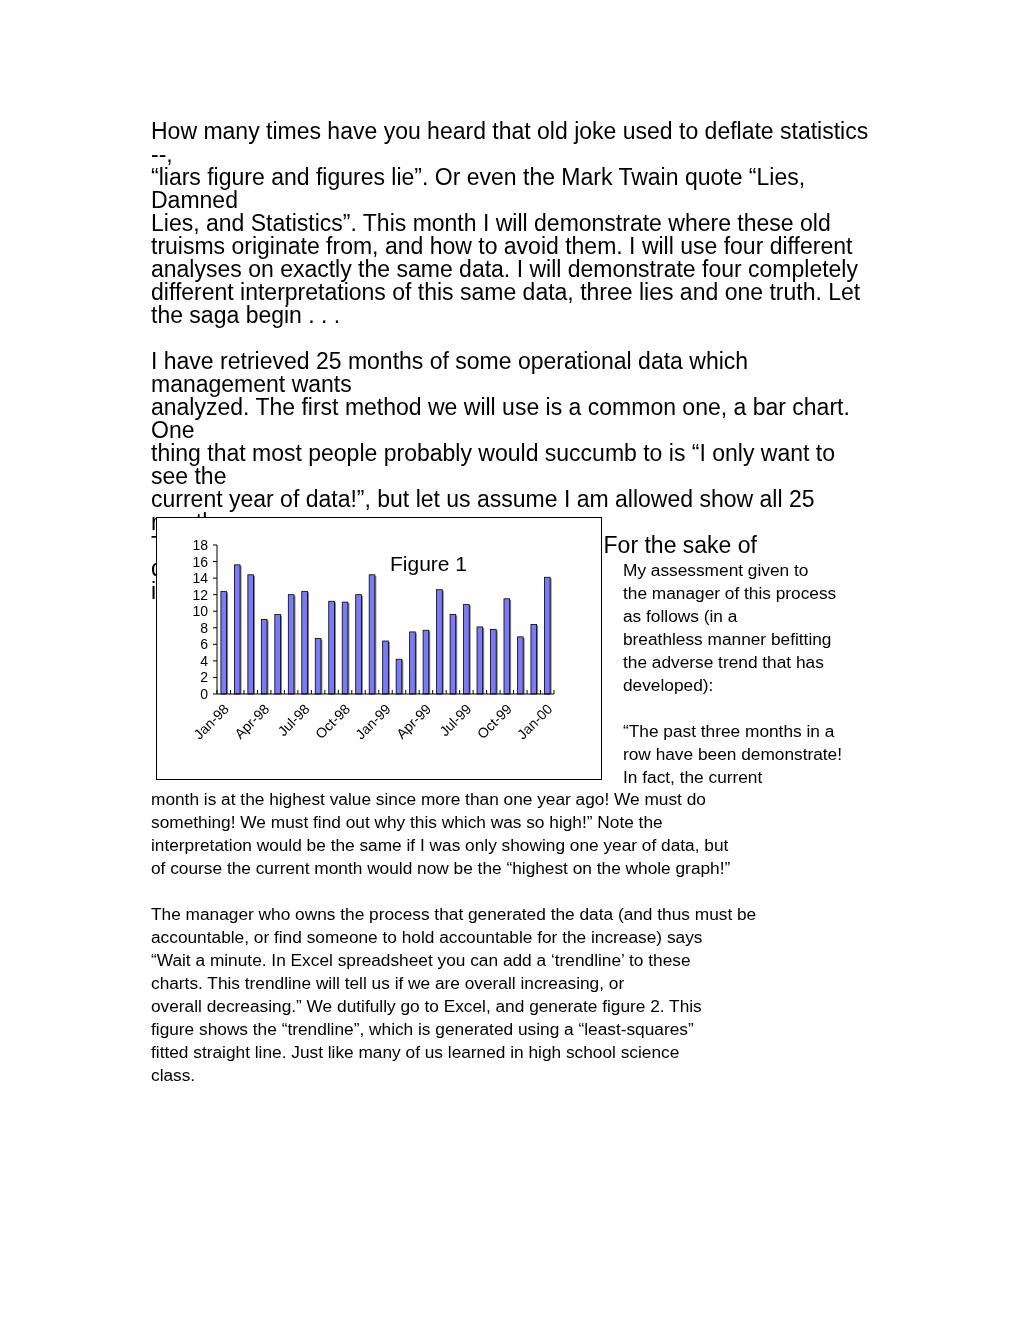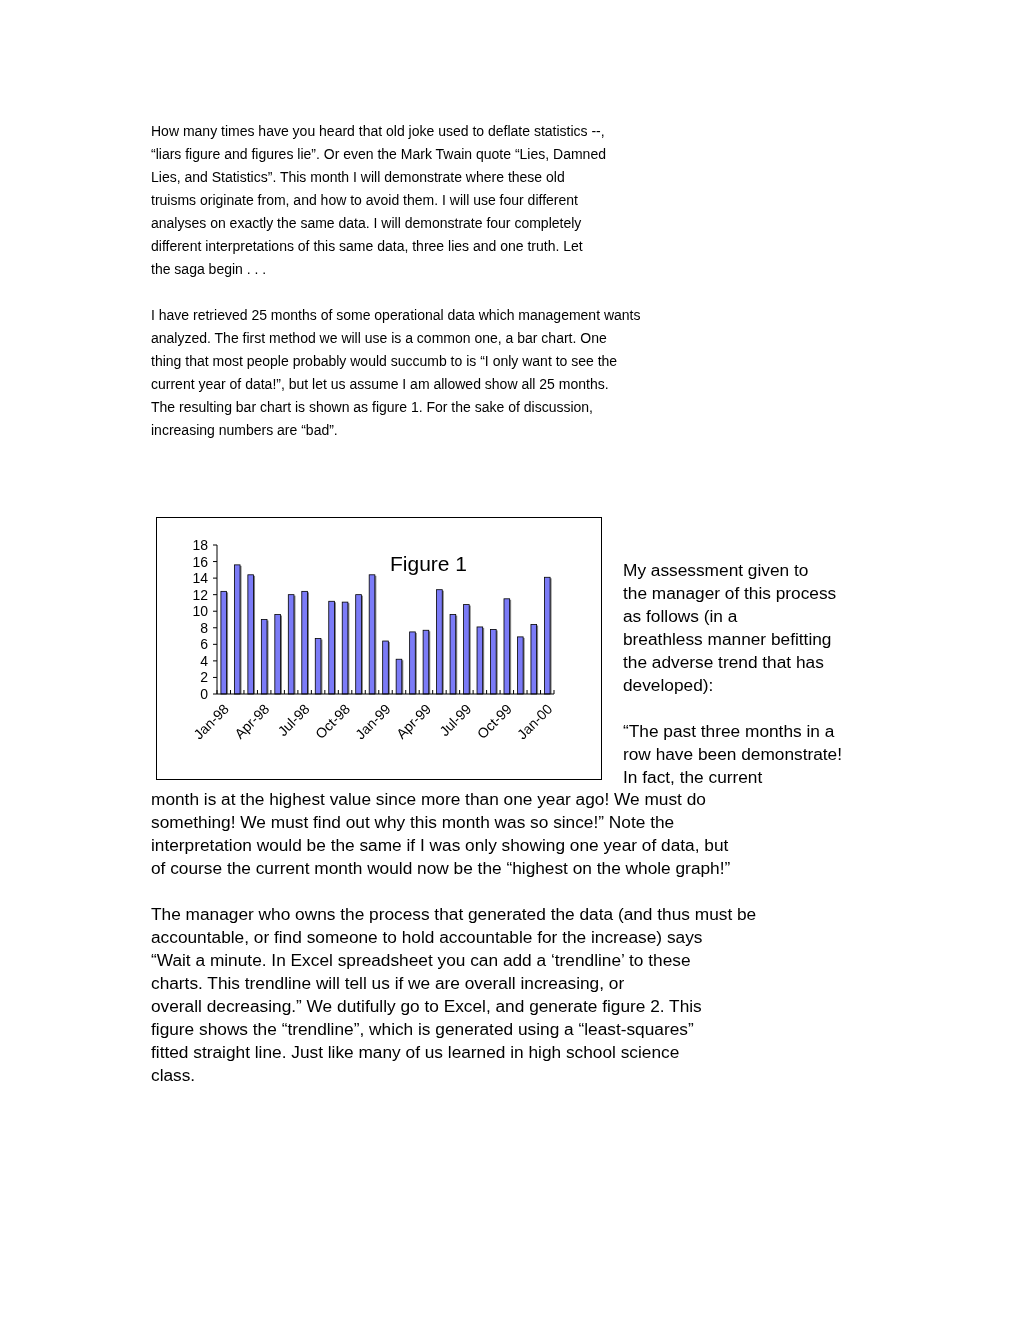--- a/index.html
+++ b/index.html
@@ -2,21 +2,21 @@
 <html><head>
   <meta charset="utf-8">
   <style>
     html, body { margin: 0; padding: 0; background: #ffffff; }
     body {
       width: 1020px; height: 1320px; position: relative; overflow: hidden;
       font-family: "Liberation Sans", sans-serif; color: #000;
     }
     .page { position: absolute; left: 151px; top: 120px; width: 720px; }
     .title { font-weight: bold; font-size: 17px; line-height: 23px; margin: 0 0 23px 0; }
-    .para { font-size: 14px; line-height: 23px; margin: 0; white-space: pre-line; }
+    .para { font-size: 23px; line-height: 23px; margin: 0; white-space: pre-line; }
     .gap { height: 23px; }
 
     .figure-box {
       position: absolute; left: 156px; top: 517px; width: 446px; height: 263px;
       border: 1.5px solid #000; box-sizing: border-box; background: #fff;
     }
     .figure-box svg { position: absolute; left: 0; top: 0; }
 
     .side {
       position: absolute; left: 623px; top: 559px; width: 270px;
@@ -174,21 +174,21 @@
 the manager of this process
 as follows (in a
 breathless  manner befitting
 the adverse trend that has
 developed):
 
 “The past three months in a
 row have been demonstrate!
 In fact, the current</div>
 <div class="cont">month is at the highest value since more than one year ago!  We must do
-something!  We must find out why this month was so since!”  Note the
+something!  We must find out why this which was so high!”  Note the
 interpretation would be the same if I was only showing one year of data, but
 of course the current month would now be the “highest on the whole graph!”</div>
 <div class="last">The manager who owns the process that generated the data (and thus must be
 accountable, or find someone to hold accountable for the increase) says
 “Wait a minute.  In Excel spreadsheet you can add a ‘trendline’ to these
 charts.  This trendline will tell us if we are overall increasing, or
 overall decreasing.”  We dutifully go to Excel, and generate figure 2.  This
 figure shows the “trendline”, which is generated using a “least-squares”
 fitted straight line.  Just like many of us learned in high school science
 class.</div>

